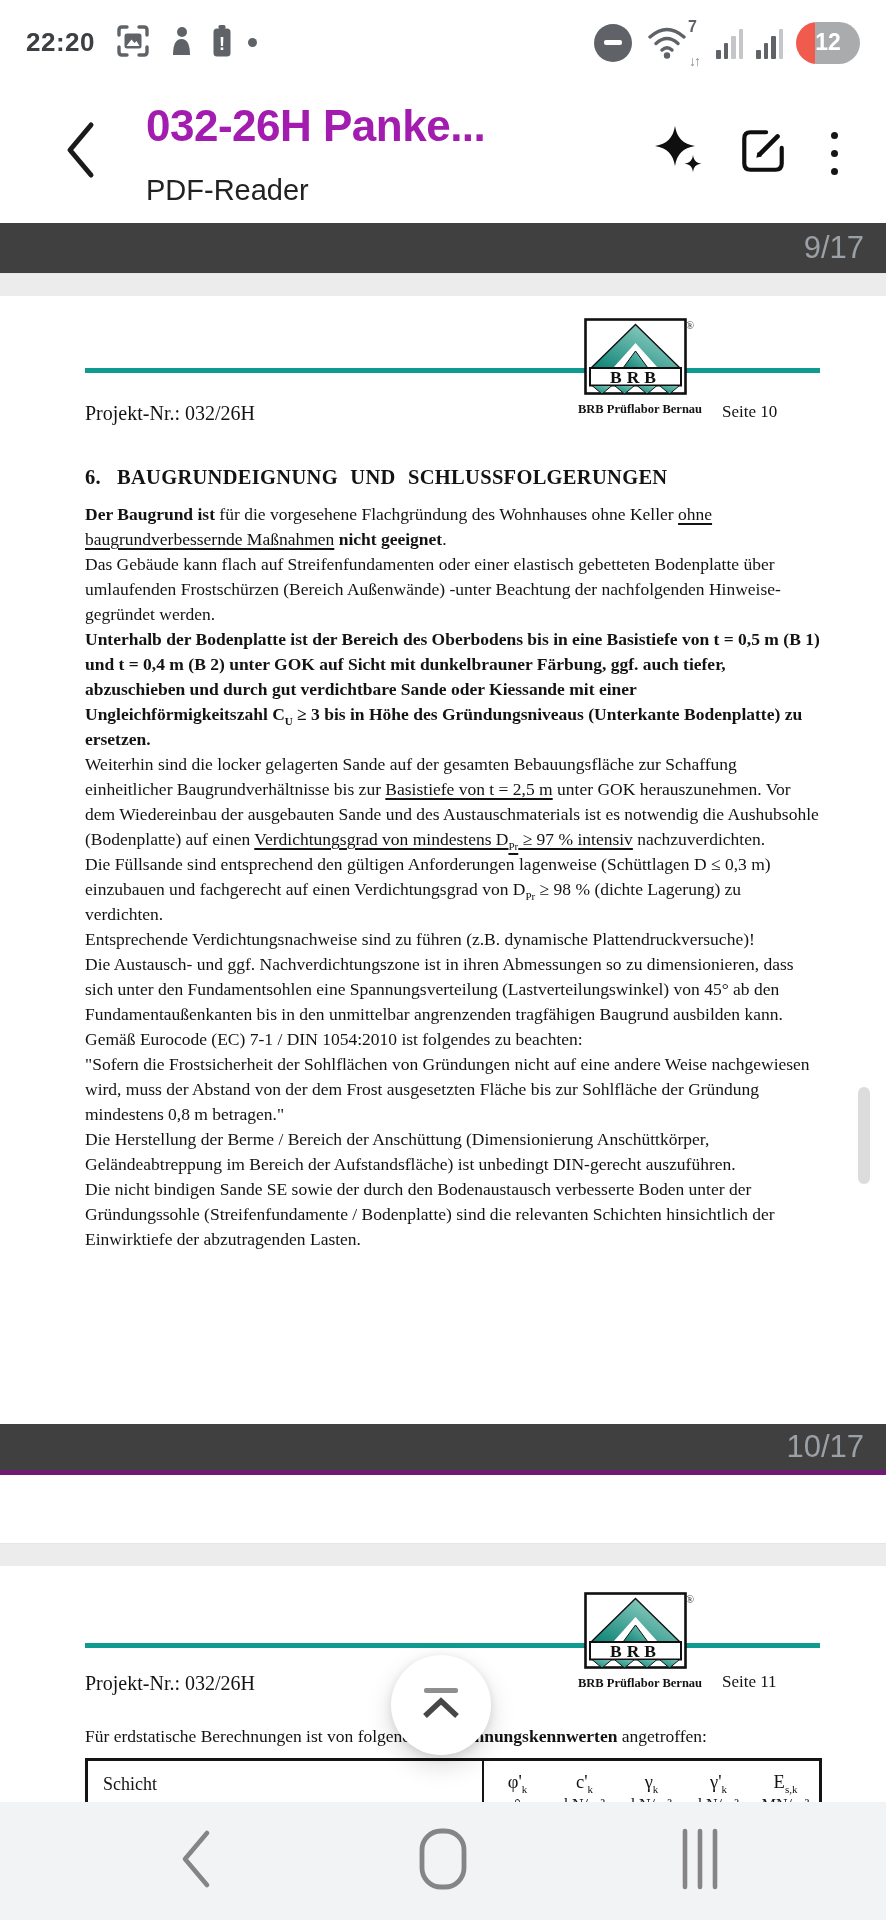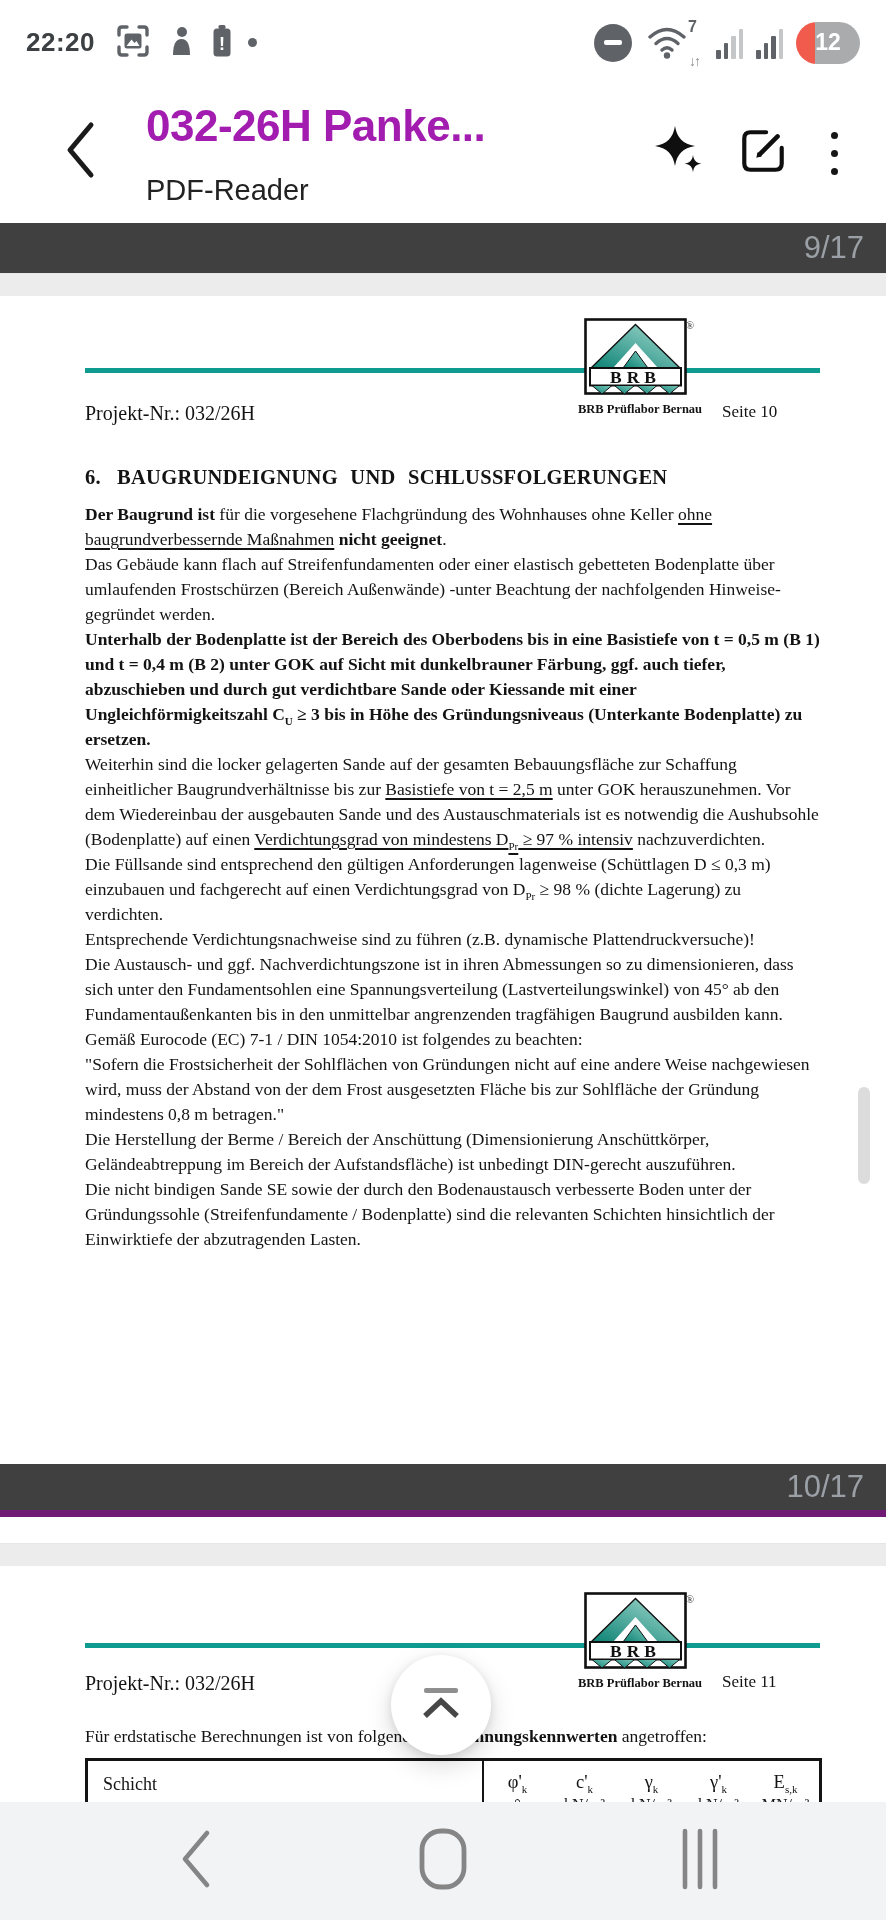--- a/index.html
+++ b/index.html
@@ -29,21 +29,21 @@
   .titles{position:absolute;left:146px;top:16px;}
   .app-title{font-size:44px;font-weight:700;color:#a21caf;letter-spacing:-.5px;line-height:50px;}
   .app-sub{font-size:29px;color:#222;margin-top:23px;font-weight:400;}
   .appbar-actions{position:absolute;right:38px;top:30px;display:flex;align-items:center;gap:32px;height:76px;}
   .icon-btn{display:flex;align-items:center;justify-content:center;cursor:pointer;}
   .menu-dots{display:flex;flex-direction:column;gap:11px;padding:4px 10px;}
   .menu-dots i{width:7px;height:7px;border-radius:50%;background:#161616;display:block;}
   
   .strip{position:absolute;left:0;right:0;background:#404040;}
   .strip1{top:223px;height:50px;border-bottom:1px solid #e3e3e3;}
-  .strip2{top:1464px;height:46px;border-bottom:7px solid #701a75;}
+  .strip2{top:1424px;height:46px;border-bottom:5px solid #701a75;}
   .page-num{position:absolute;right:22px;top:50%;transform:translateY(-50%);font-size:31px;color:#9aa0a6;font-weight:400;}
   .gap{position:absolute;left:0;right:0;background:#ececec;border-bottom:1px solid #e1e1e1;border-top:1px solid #e6e6e6;}
   .gap1{top:273px;height:23px;}
   .gap2{top:1543px;height:23px;}
   
   .pdf-page{position:absolute;left:0;right:0;background:#fff;font-family:"Liberation Serif",serif;color:#131313;}
   .page-a{top:296px;height:1201px;}
   .page-b{top:1566px;height:236px;overflow:hidden;}
   .rule{position:absolute;left:85px;right:66px;height:5px;background:#0f9b8f;}
   .page-a .rule{top:72px;}

